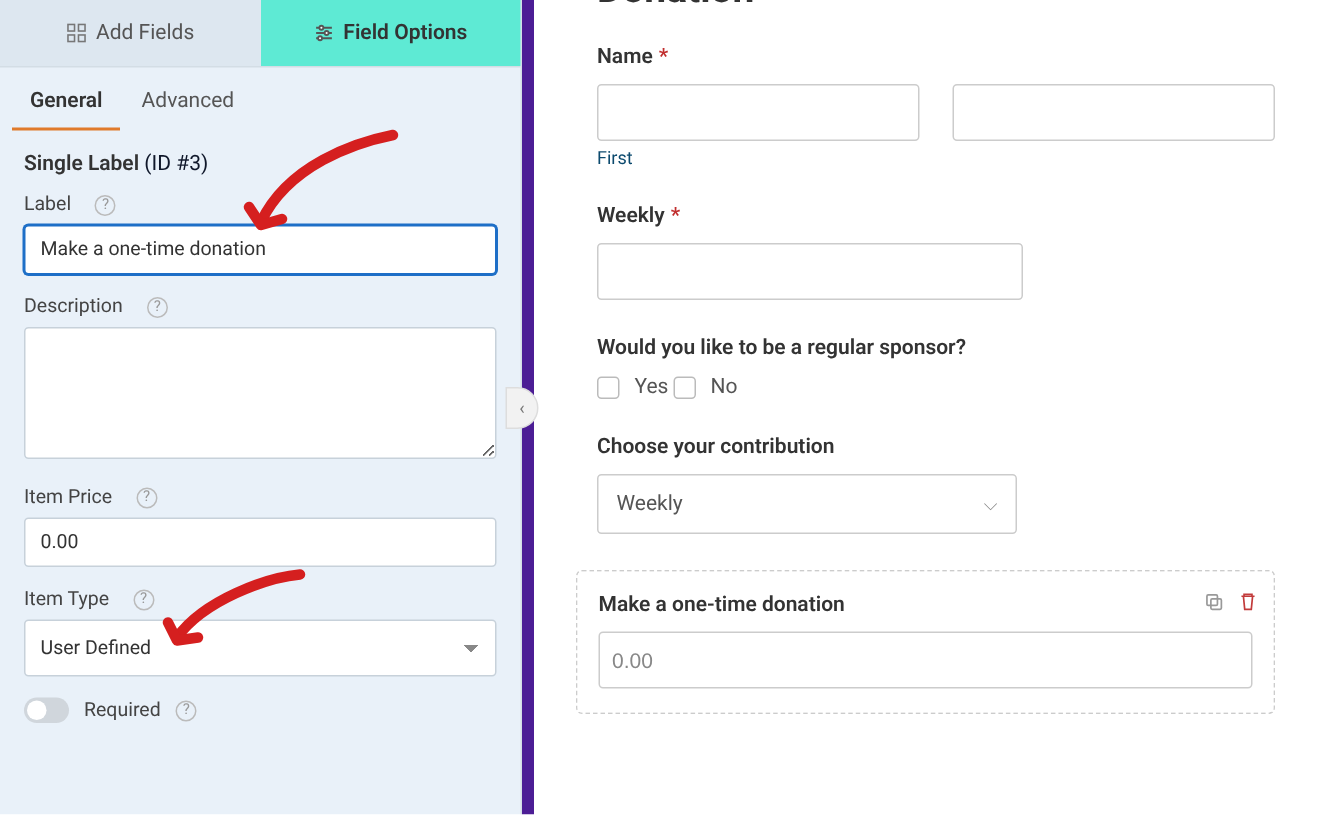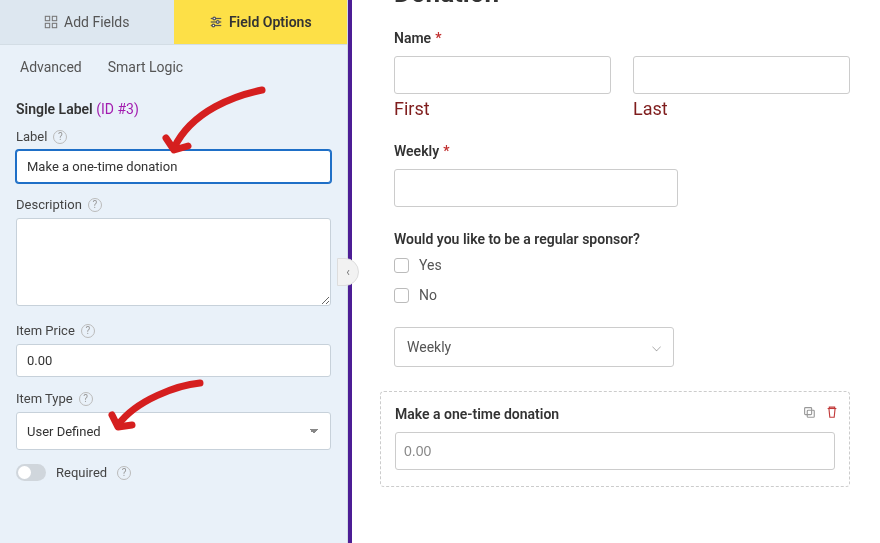--- a/index.html
+++ b/index.html
@@ -33,21 +33,21 @@
     align-items: center;
     justify-content: center;
     gap: 6px;
     padding: 14px 0;
     font-size: 14px;
     color: #555;
     cursor: pointer;
     background: #dde7f0;
   }
   .sidebar-tabs .tab.active {
-    background: #fde047;
+    background: #5eead4;
     font-weight: 600;
     color: #333;
   }
   .sidebar-tabs .tab .icon { width:14px; height:14px; display:flex; align-items:center; justify-content:center; }
   .subtabs {
     display: flex;
     gap: 2px;
     padding: 0 8px;
   }
   .subtabs .subtab {
@@ -65,31 +65,31 @@
   .panel {
     padding: 14px 16px 20px;
     overflow-y: auto;
   }
   .panel .title-row {
     margin-bottom: 12px;
     font-size: 14px;
     color: #333;
   }
   .panel .title-row .id {
-    color: #a21caf;
+    color: #0f172a;
     font-weight: 400;
   }
   .panel .title-row .name {
     font-weight: 600;
   }
   .form-group { margin-bottom: 14px; }
   .form-group label {
     display: flex;
     align-items: center;
-    gap: 6px;
+    gap: 16px;
     font-size: 13px;
     color: #444;
     margin-bottom: 6px;
   }
   .help-icon {
     width: 14px; height: 14px;
     border-radius: 50%;
     display: inline-flex;
     align-items: center; justify-content: center;
     font-size: 10px;
@@ -156,21 +156,21 @@
     color: #777;
     font-size: 12px;
     cursor: pointer;
     z-index: 5;
   }
   
   .main {
     flex: 1;
     background: #fff;
     padding: 0 30px 24px 42px;
-    border-left: 4px solid #4c1d95;
+    border-left: 8px solid #4c1d95;
     overflow: hidden;
   }
   .main h1 {
     font-size: 26px;
     font-weight: 700;
     color: #333;
     margin-bottom: 22px;
     margin-top: -22px;
   }
   .field-block { margin-bottom: 24px; }
@@ -186,22 +186,22 @@
   .name-row .col { flex:1 1 0; }
   .text-input {
     width: 100%;
     height: 38px;
     padding: 8px;
     border: 1px solid #ccc;
     border-radius: 3px;
     font-size: 14px;
   }
   .text-input.short { max-width: 284px; }
-  .sublabel { font-size:18px; color:#7f1d1d; margin-top:4px; }
-  .radio-list, .check-list { display:flex; flex-direction:column; gap:14px; }
+  .sublabel { font-size:12px; color:#0c4a6e; margin-top:4px; }
+  .radio-list, .check-list { display:flex; flex-direction:row; gap:3px; }
   .check-item { display:flex; align-items:center; gap:10px; font-size:14px; color:#555;}
   .check-item .box { width:15px; height:15px; border:1px solid #bbb; border-radius:3px; background:#fff; }
   .select-box {
     width: 280px;
     height: 40px;
     border: 1px solid #ccc;
     border-radius: 3px;
     padding: 9px 12px;
     font-size: 14px;
     color: #555;
@@ -263,22 +263,22 @@
             <circle cx="10" cy="8" r="1.5" fill="#fff"></circle>
           <line x1="2" y1="12" x2="14" y2="12"></line>
             <circle cx="5" cy="12" r="1.5" fill="#fff"></circle>
         </svg>
       </span>
       <span>Field Options</span>
     </div>
   </div>
 
   <div class="subtabs">
+    <div class="subtab active">General</div>
     <div class="subtab">Advanced</div>
-    <div class="subtab">Smart Logic</div>
   </div>
 
   <div class="panel">
     <div class="title-row">
       <span class="name">Single Label</span>
       <span class="id">(ID #3)</span>
     </div>
 
     <div class="form-group">
       <label>
@@ -333,21 +333,20 @@
     <span class="field-label">
       <span>Name</span><span class="req">*</span>
     </span>
     <div class="name-row">
       <div class="col">
         <input class="text-input" style="">
         <div class="sublabel">First</div>
       </div>
       <div class="col">
         <input class="text-input" style="">
-        <div class="sublabel">Last</div>
       </div>
     </div>
   </div>
 
   <div class="field-block">
     <span class="field-label">
       <span>Weekly</span><span class="req">*</span>
     </span>
     <input class="text-input short" style="">
   </div>
@@ -360,20 +359,21 @@
           <span>Yes</span>
         </div>
       <div class="check-item">
           <span class="box"></span>
           <span>No</span>
         </div>
     </div>
   </div>
 
   <div class="field-block">
+    <span class="field-label">Choose your contribution</span>
     <div class="select-box">
       <span>Weekly</span>
       <span class="chev">⌵</span>
     </div>
   </div>
 
   <div class="selected-field">
     <div class="actions">
       <span class="act-icon">
         <svg viewBox="0 0 16 16" width="14" height="14" fill="none" stroke="currentColor" stroke-width="1.3">

